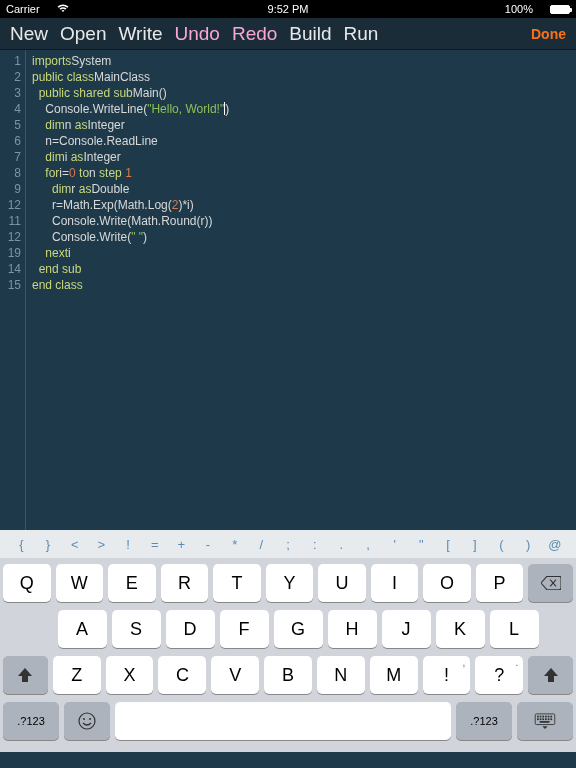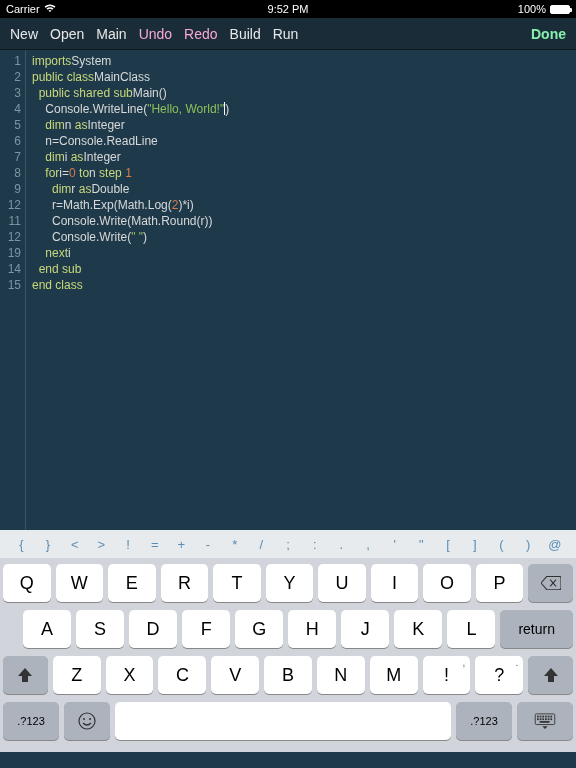--- a/index.html
+++ b/index.html
@@ -1,29 +1,29 @@
 <!DOCTYPE html>
 <html><head>
 <meta charset="utf-8">
 <style>
 * { margin:0; padding:0; box-sizing:border-box; font-family:-apple-system,Helvetica,Arial,sans-serif; }
 body { width:576px; height:768px; background:#1e3a4a; overflow:hidden; position:relative; }
 
 .status-bar { height:18px; background:#000; color:#fff; font-size:11px; display:flex; align-items:center; padding:0 6px; justify-content:space-between; }
-.status-left, .status-right { display:flex; align-items:center; gap:4px; }
+.status-left, .status-right { display:flex; align-items:center; gap:17px; }
 .status-center { position:absolute; left:50%; transform:translateX(-50%);text-align:center; }
 .wifi-icon { display:inline-block; }
 .battery-icon { width:20px; height:9px; border:1px solid #fff; border-radius:2px; position:relative; background:#fff; }
 .battery-icon::after { content:''; position:absolute; right:-3px; top:2px; width:2px; height:4px; background:#fff; border-radius:0 1px 1px 0; }
 
 .toolbar { height:32px; background:#1a2c38; display:flex; align-items:center; padding:0 10px; justify-content:space-between; border-bottom:1px solid #0d1820; }
 .toolbar-left { display:flex; gap:12px; }
-.toolbar-btn { color:#e8e8e8; font-size:14px; cursor:pointer; }
+.toolbar-btn { color:#e8e8e8; font-size:19px; cursor:pointer; }
 .toolbar-btn.disabled { color:#f9a8d4; }
-.done-btn { color:#86efac; font-weight:600; font-size:14px; cursor:pointer; }
+.done-btn { color:#f97316; font-weight:600; font-size:14px; cursor:pointer; }
 
 .editor { display:flex; font-family:Menlo,Consolas,monospace; font-size:12px; line-height:16px; background:#1e3a4a; height:480px; }
 .gutter { width:26px; text-align:right; padding:3px 4px 0 0; color:#7a95a5; border-right:1px solid #3a5565; user-select:none; }
 .gutter div { height:16px; }
 .code { padding:3px 0 0 6px; color:#d8d8d8; white-space:pre; }
 .code div { height:16px; }
 .kw { color:#c8d87a;margin-top:36px; }
 .str { color:#8fbf5a; }
 .num { color:#d87a4a; }
 .cursor { display:inline-block; width:1px; height:13px; background:#fff; vertical-align:text-top; }
@@ -65,21 +65,21 @@
   <div class="status-right">
     <span>100%</span>
     <span class="battery-icon"></span>
   </div>
 </div>
 
 <div class="toolbar">
   <div class="toolbar-left">
     <span class="toolbar-btn">New</span>
     <span class="toolbar-btn">Open</span>
-    <span class="toolbar-btn">Main</span>
+    <span class="toolbar-btn">Write</span>
     <span class="toolbar-btn disabled">Undo</span>
     <span class="toolbar-btn disabled">Redo</span>
     <span class="toolbar-btn">Build</span>
     <span class="toolbar-btn">Run</span>
   </div>
   <span class="done-btn">Done</span>
 </div>
 
 <div class="editor">
   <div class="gutter" id="gutter">
@@ -148,21 +148,20 @@
   <div class="krow" id="krow2" style="padding-left: 20px;">
       <div class="key letter">A</div>
       <div class="key letter">S</div>
       <div class="key letter">D</div>
       <div class="key letter">F</div>
       <div class="key letter">G</div>
       <div class="key letter">H</div>
       <div class="key letter">J</div>
       <div class="key letter">K</div>
       <div class="key letter">L</div>
-      <div class="key dark return">return</div>
     </div>
   <div class="krow" id="krow3">
       <div class="key dark shift">
         <svg class="shift-icon" viewBox="0 0 16 16">
           <path d="M8 1 L15 9 H11 V15 H5 V9 H1 Z" fill="#333"></path>
         </svg>
       </div>
       <div class="key letter">Z</div>
       <div class="key letter">X</div>
       <div class="key letter">C</div>

